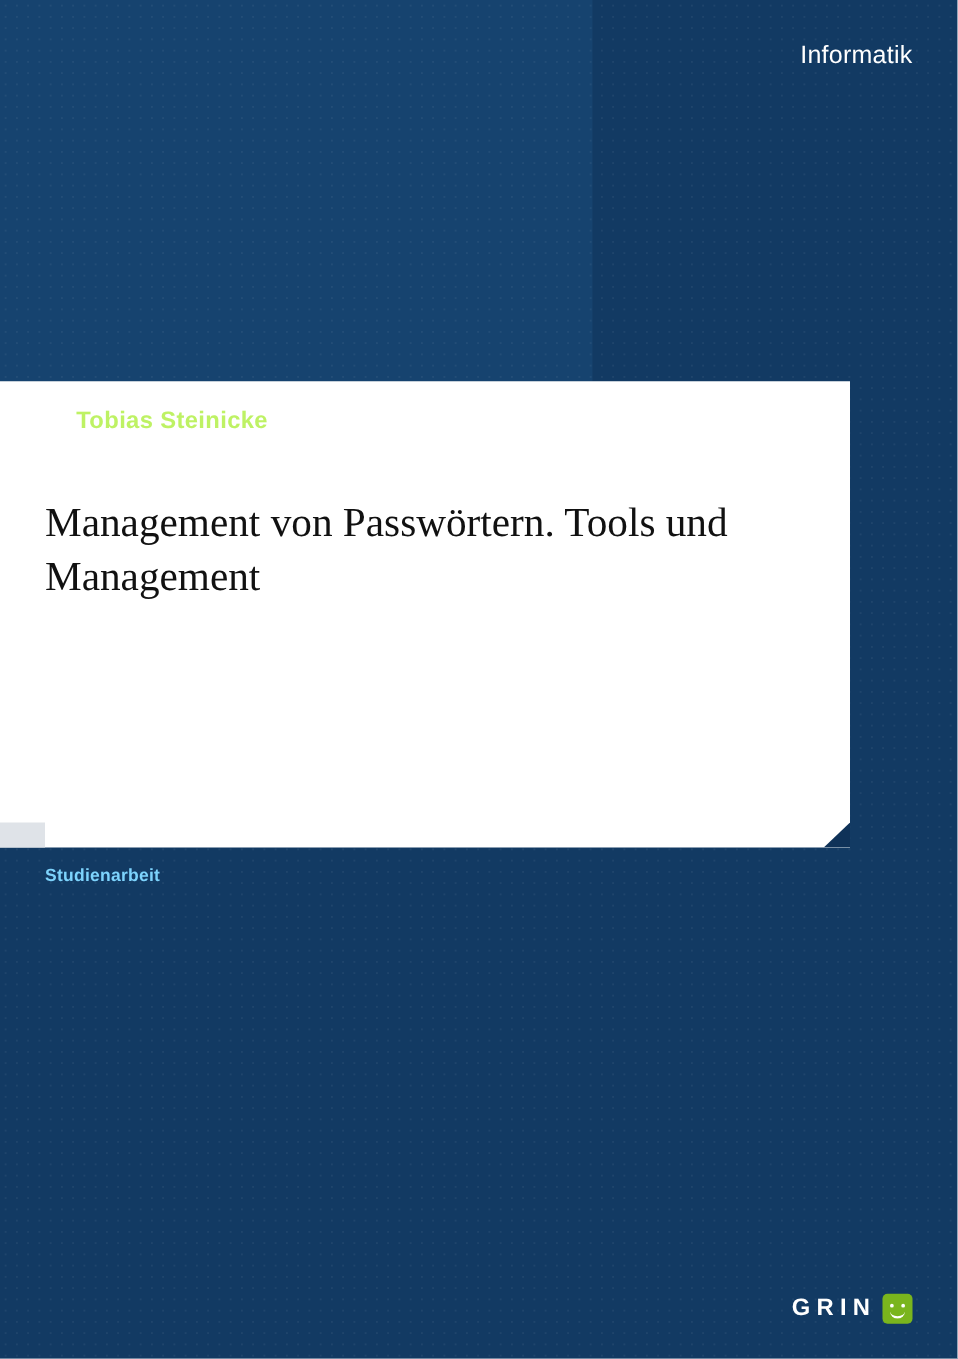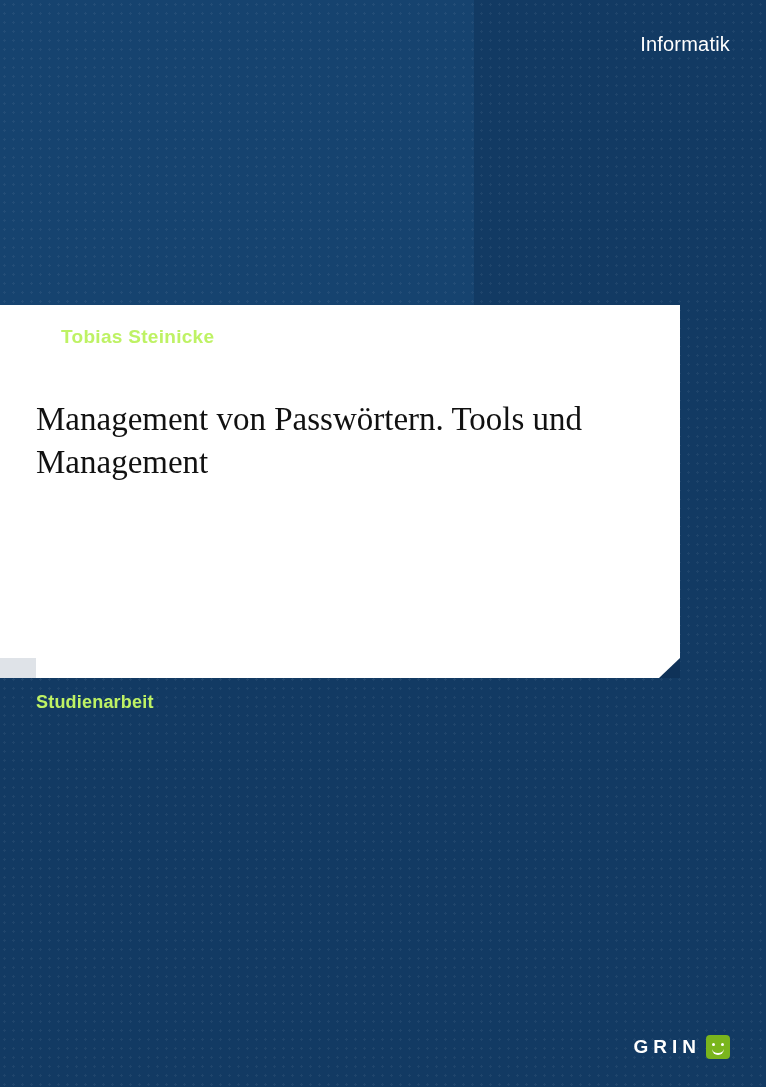--- a/index.html
+++ b/index.html
@@ -102,22 +102,22 @@
     line-height: 1.30;
     color: #111111;
     font-weight: normal;
     margin: 0;
   }
 
   .doctype {
     position: absolute;
     left: 36px;
     top: 692px;
-    color: #bef264;
-    font-size: 18px;
+    color: #7dd3fc;
+    font-size: 14px;
     font-weight: bold;
     font-family: "Liberation Sans", sans-serif;
     letter-spacing: 0.2px;
   }
 
   
   .logo {
     position: absolute;
     right: 36px;
     bottom: 28px;

